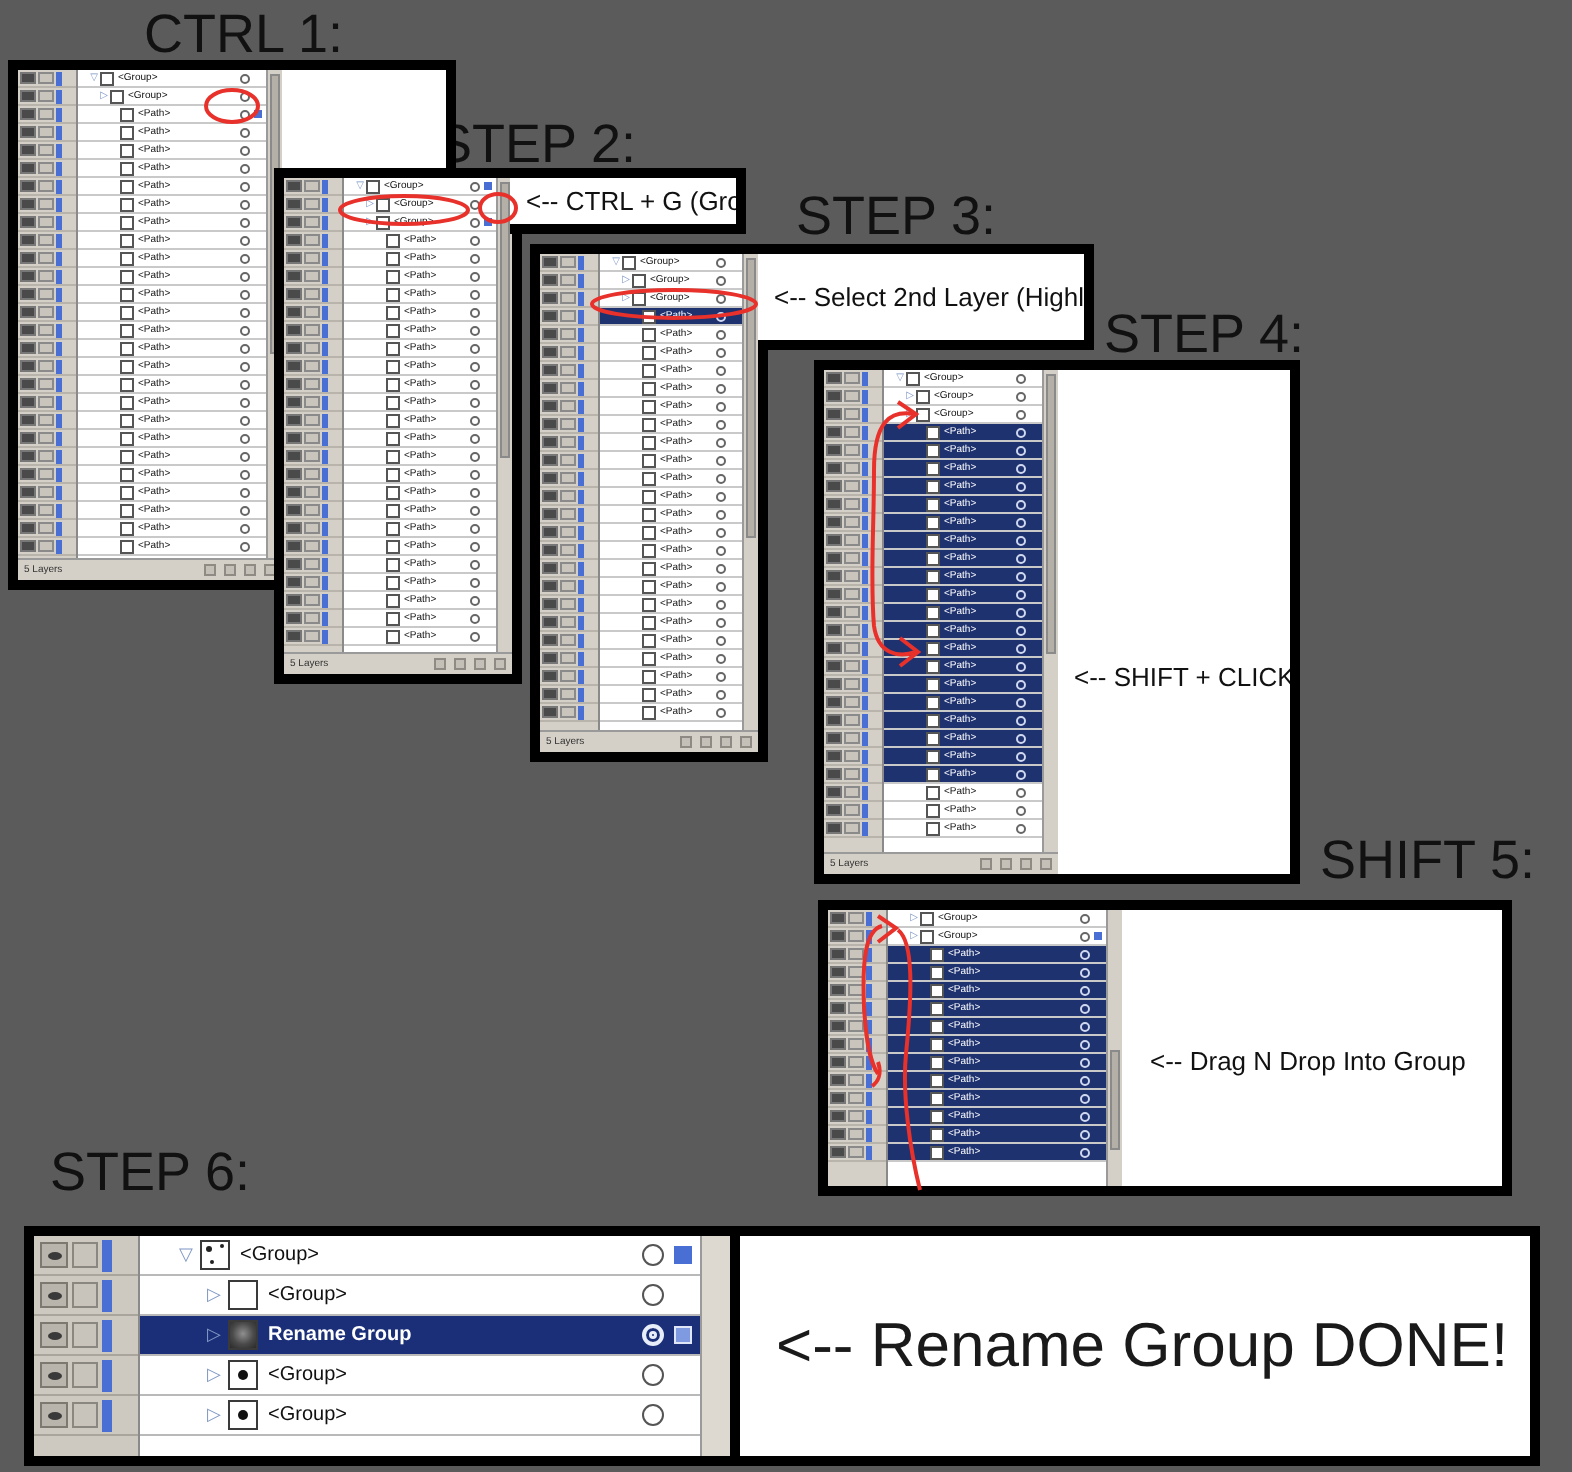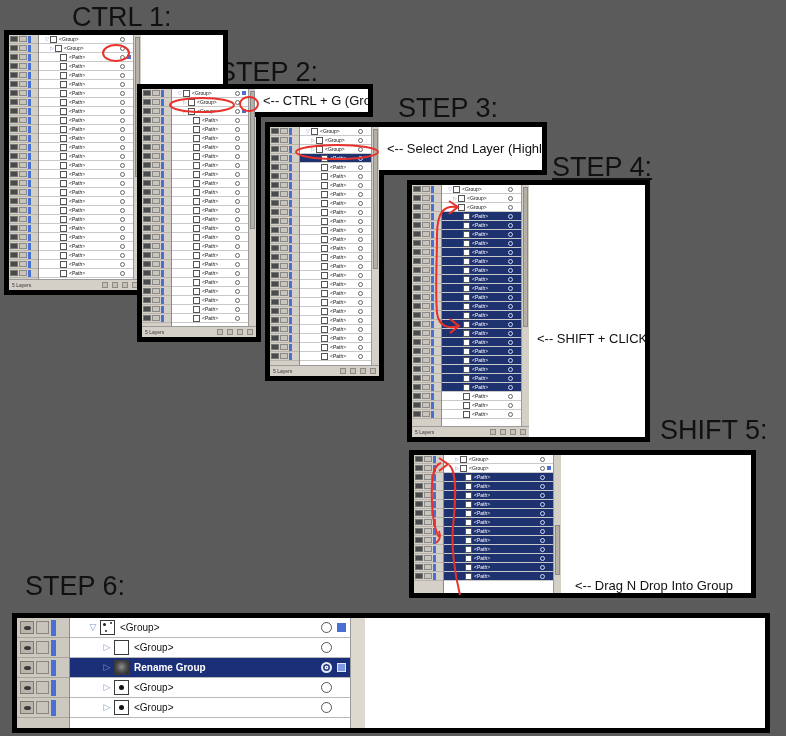--- a/index.html
+++ b/index.html
@@ -153,21 +153,21 @@
   .p6-scroll{width:14px;flex:0 0 14px;background:#ddd9d1;border-left:1px solid #9a9a9a;}
   .p6-note{flex:1 1 auto;background:#fff;display:flex;align-items:center;padding-left:18px;border-left:5px solid #000;box-sizing:border-box;}
   .p6-note span{font-size:31px;color:#1a1a1a;white-space:nowrap;}
 </style>
 </head>
 <body>
 
 <div class="step-label" style="left:72px;top:2px;">CTRL 1:</div>
 <div class="step-label" style="left:218px;top:57px;">STEP 2:</div>
 <div class="step-label" style="left:398px;top:93px;">STEP 3:</div>
-<div class="step-label" style="left:552px;top:152px;text-decoration:underline;">STEP 4:</div>
+<div class="step-label" style="left:552px;top:152px;">STEP 4:</div>
 <div class="step-label" style="left:660px;top:415px;">SHIFT 5:</div>
 <div class="step-label" style="left:25px;top:571px;">STEP 6:</div>
 
 <div class="card" style="left:4px;top:30px;width:224px;height:265px;">
   <div class="palette" style="width:132px;height:100%;">
     <div class="pal-rows">
       <div class="gut" id="g1">
           <div class="gut-cell">
             <i class="eye"></i>
             <i class="lockbox"></i>
@@ -1839,21 +1839,21 @@
             <span class="lname">&lt;Path&gt;</span>
             <span class="circ"></span>
             <span class="sq none"></span>
           </div>
         </div>
       <div class="pal-scroll">
           <div class="pal-thumb" style="top:70px;height:50px;"></div>
         </div>
     </div>
   </div>
-  <div class="note" style="align-items:flex-end;padding-top:12px;padding-left:14px;">
+  <div class="note" style="align-items:center;padding-top:12px;padding-left:14px;">
     <span>&lt;-- Drag N Drop Into Group</span>
   </div>
 </div>
 <svg class="ann" style="left:427px;top:455px;width:70px;height:142px;">
   <path d="M14 8 C6 10, 4 24, 5 48 C6 66, 8 76, 12 82" fill="none" stroke="#e8312a" stroke-width="2"></path>
   <path d="M22 10 C30 16, 29 42, 26 72 C24 92, 28 120, 33 140" fill="none" stroke="#e8312a" stroke-width="2"></path>
   <path d="M12 76 C14 82, 12 86, 9 88" fill="none" stroke="#e8312a" stroke-width="2"></path>
   <path d="M12 3 L21 9 L12 16" fill="none" stroke="#e8312a" stroke-width="2"></path>
 </svg>
 
@@ -1931,13 +1931,16 @@
           <span class="p6-thumb">
             <span style="position:absolute;left:4px;top:4px;width:5px;height:5px;background:#111;border-radius:50%"></span>
           </span>
           <span class="p6-name">&lt;Group&gt;</span>
           <span class="p6-circ"></span>
           <span class="p6-sq none"></span>
         </div>
       </div>
     <div class="p6-scroll"></div>
   </div>
+  <div class="p6-note">
+    <span>&lt;-- Rename Group DONE!</span>
+  </div>
 </div>
 
 </body></html>

